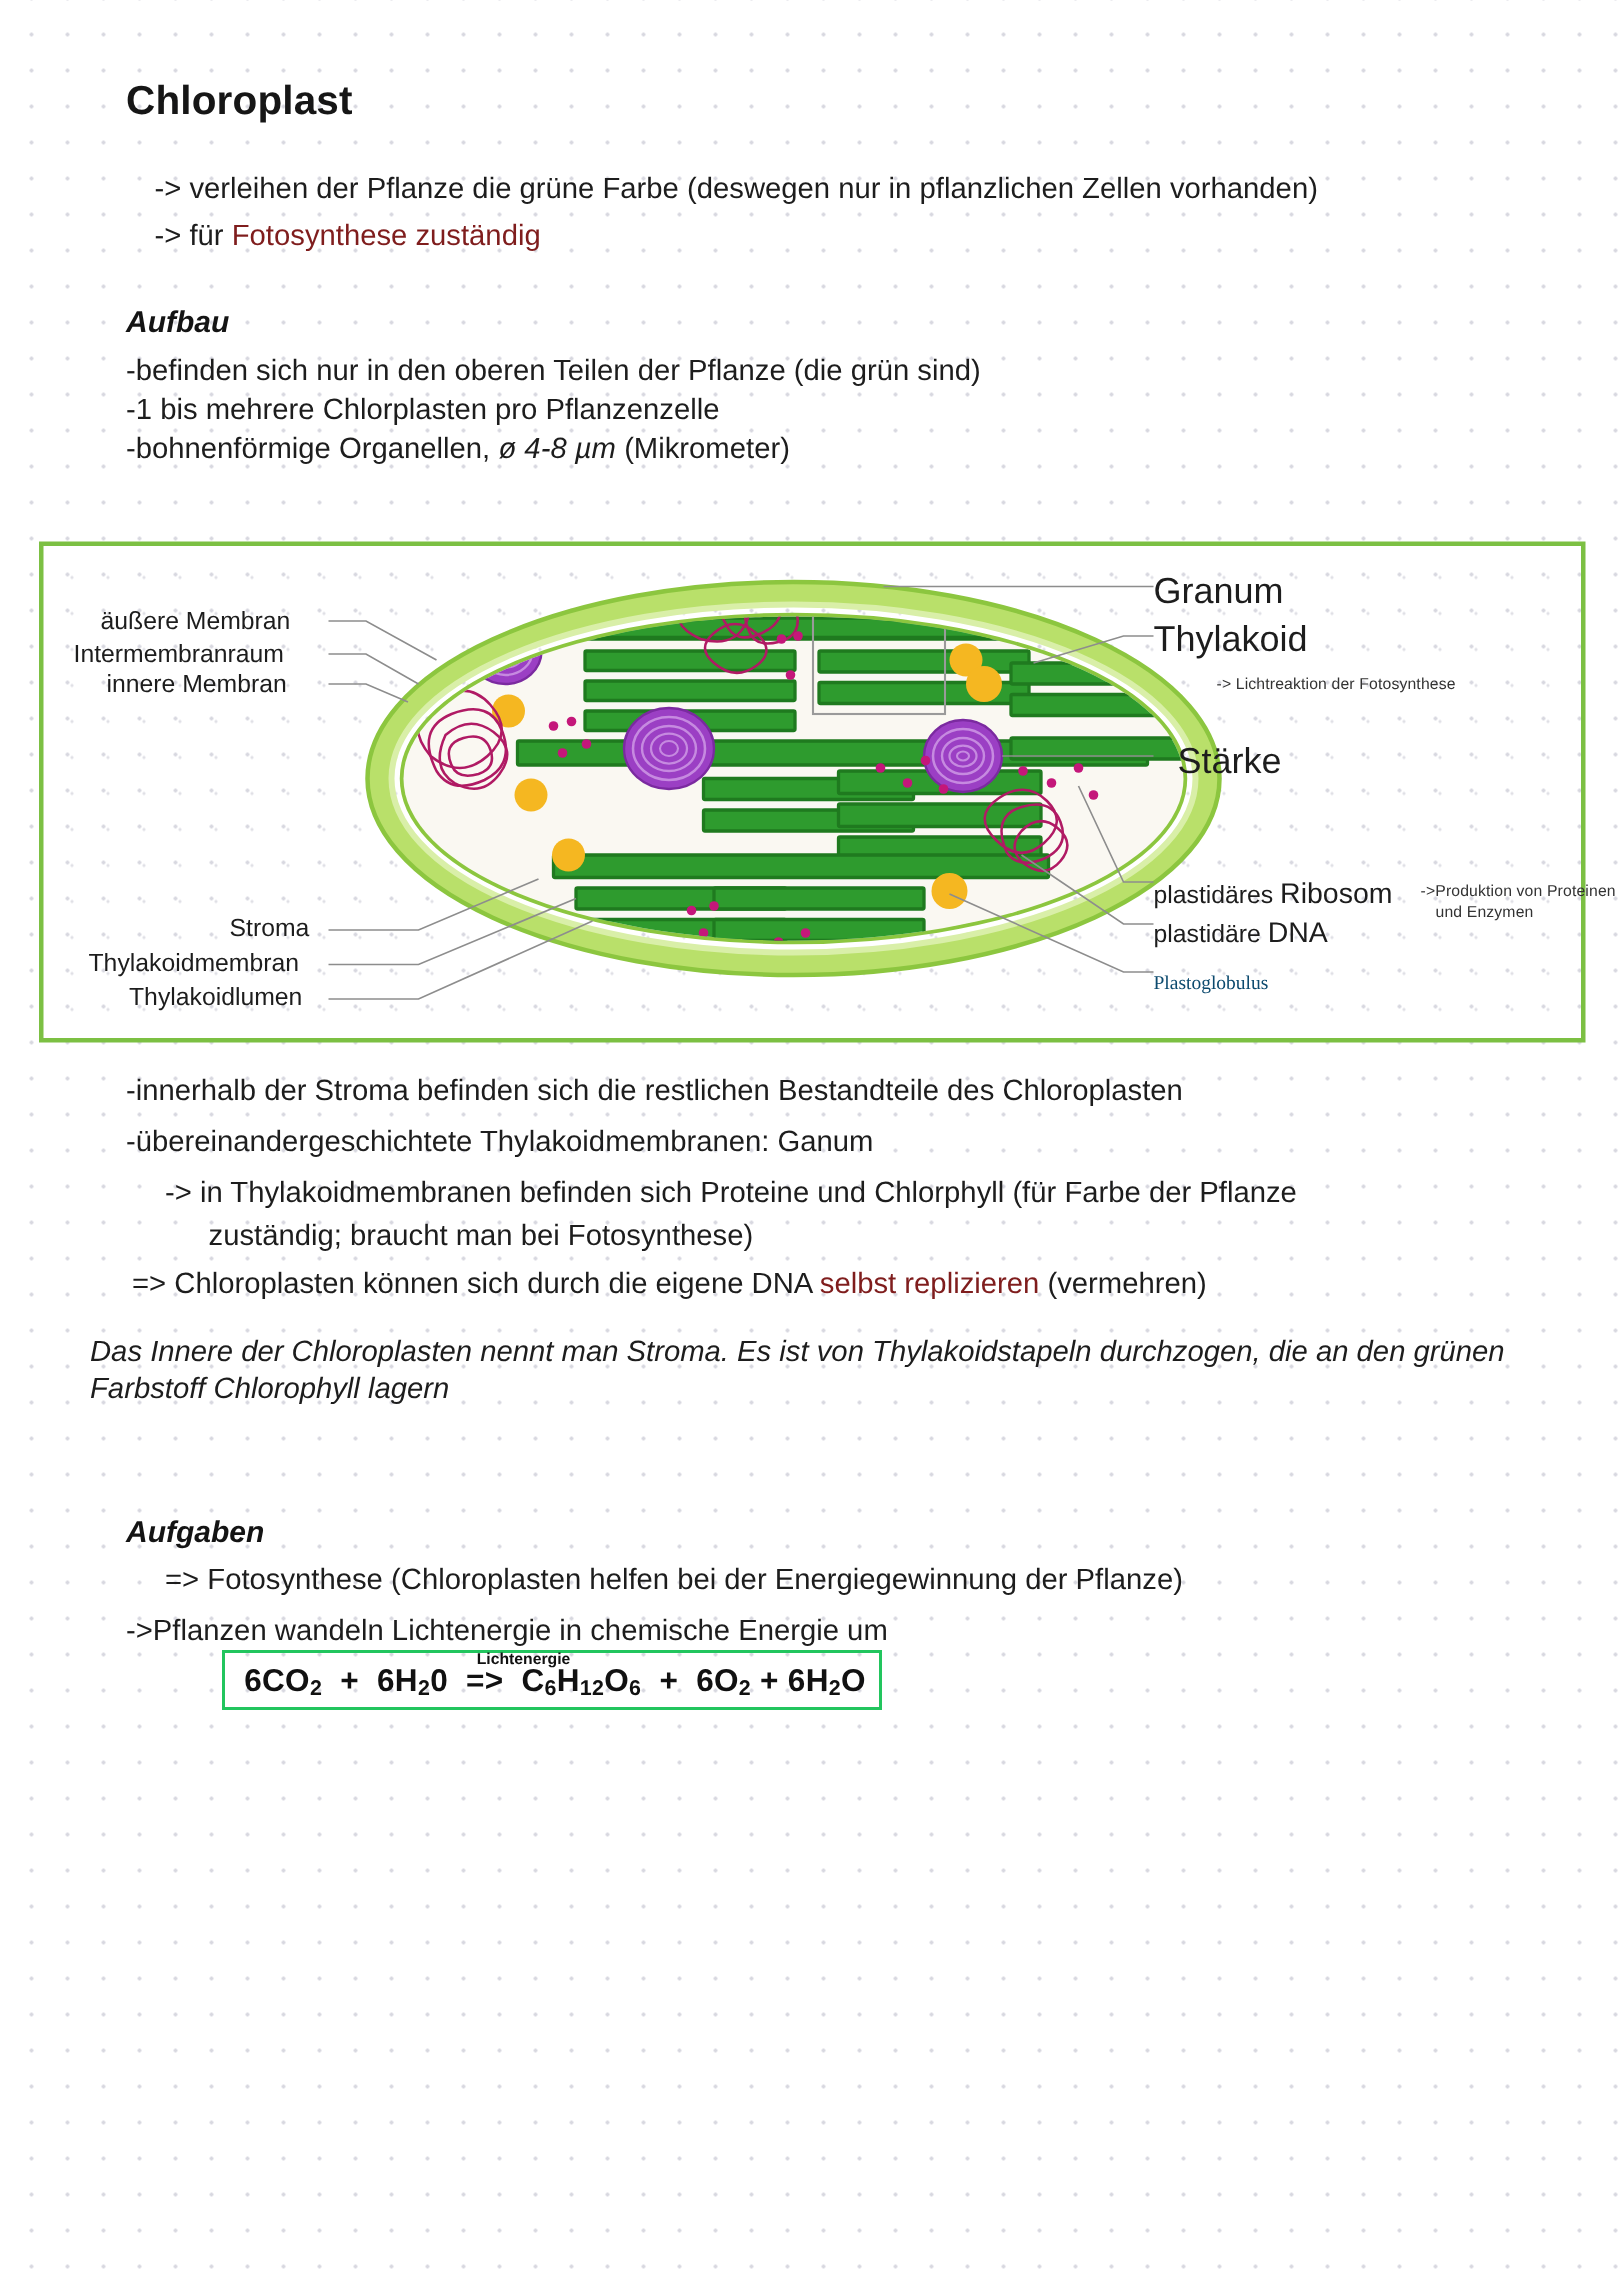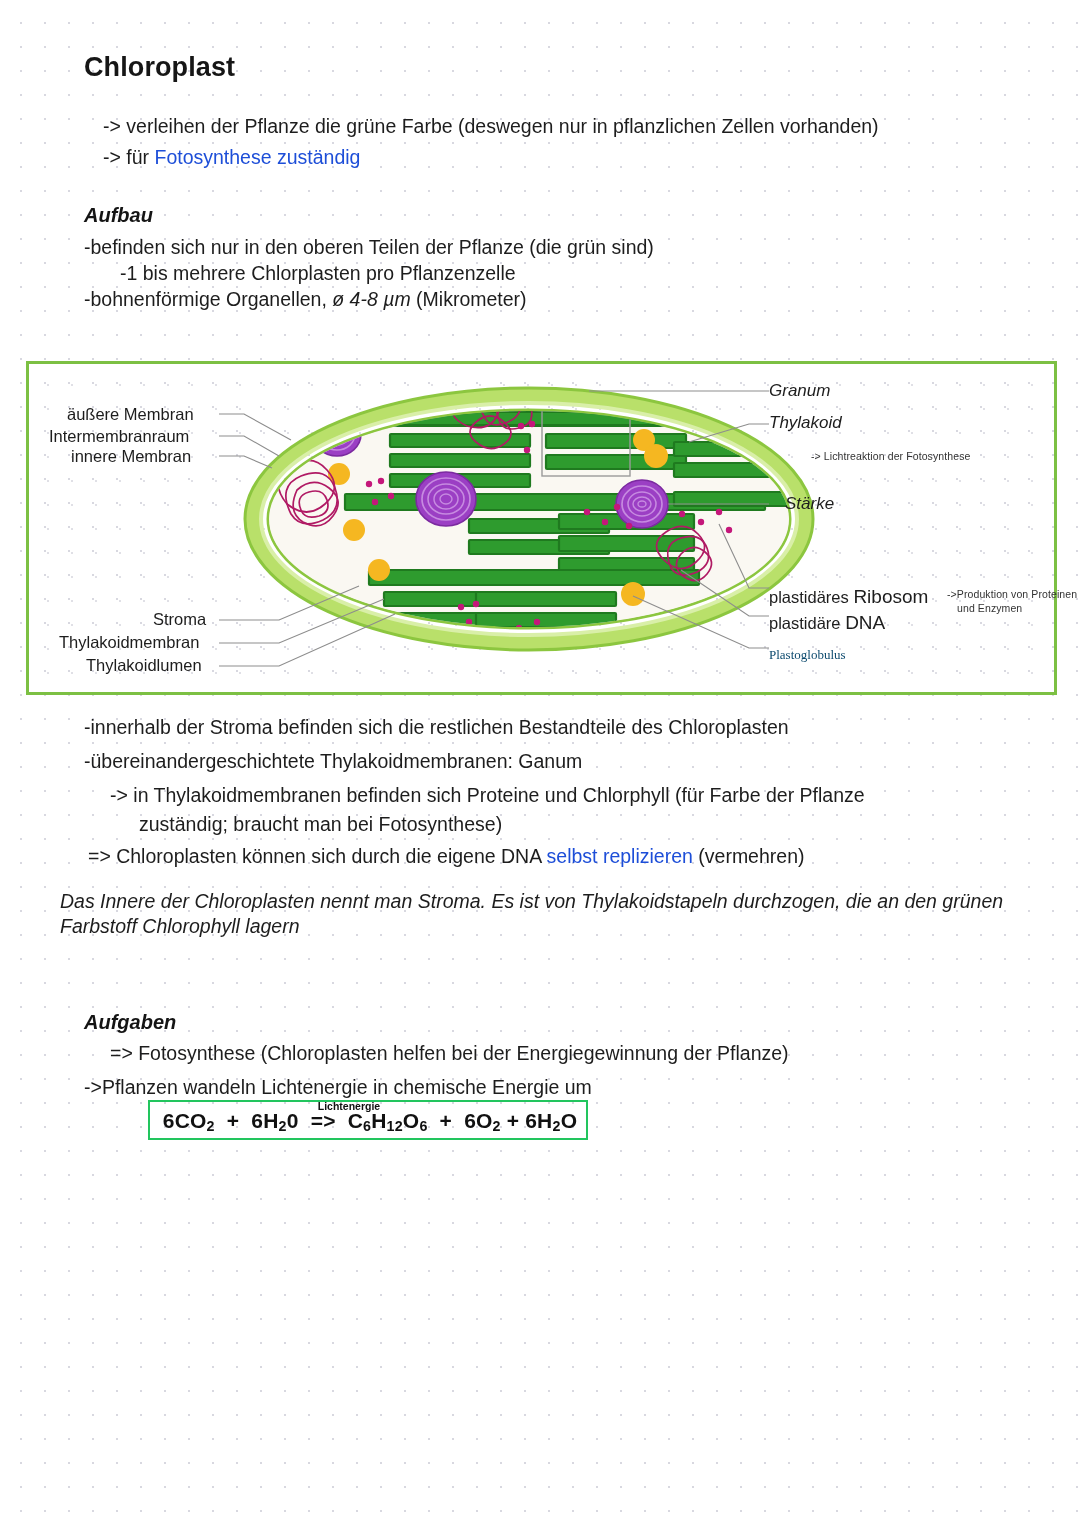--- a/index.html
+++ b/index.html
@@ -21,40 +21,40 @@
   }
   #page{position:absolute;left:0;top:0;width:1080px;height:1528px;}
 
   .title{
     position:absolute;left:84px;top:52px;
     font-size:27px;font-weight:bold;letter-spacing:.1px;color:#161616;
   }
 
   .txt{position:absolute;font-size:19.5px;color:#1d1d1d;white-space:nowrap;line-height:1.0;}
   .txt.l{line-height:1.28;white-space:normal;}
-  .green{color:#1d4ed8;}
+  .green{color:#7f1d1d;}
   .hdg{font-weight:bold;font-style:italic;font-size:20px;color:#141414;}
   .ital{font-style:italic;}
 
   
   #diagram{
     position:absolute;left:26px;top:361px;width:1031px;height:334px;
     border:3px solid #7cc043;background:transparent;box-sizing:border-box;
   }
   #diagram .dg-bg{
     position:absolute;inset:0;
     background-image:radial-gradient(#e0e0e6 1px, transparent 1.1px);
     background-size:24px 24px;background-position:7px 9px;
   }
   .dlabel{
     position:absolute;font-size:16.5px;color:#1d1d1d;white-space:nowrap;
   }
   .dlabel.sm{font-size:13px;color:#0c4a6e;font-family:Liberation Serif, serif;}
   .dlabel.xs{font-size:10.5px;color:#333;letter-spacing:.1px;}
-  .dlabel.big{font-size:17px;font-style:italic;}
+  .dlabel.big{font-size:24px;}
 
   
   #eqbox{
     position:absolute;left:148px;top:1100px;width:440px;height:40px;
     border:2px solid #22c55e;box-sizing:border-box;background:transparent;
   }
   #eq{
     position:absolute;left:0;top:0;width:440px;height:40px;
     display:flex;align-items:center;justify-content:center;
     font-size:21px;font-weight:bold;color:#111;letter-spacing:.2px;
@@ -73,21 +73,21 @@
 
 <div id="page">
 
   <div class="title">Chloroplast</div>
 
   <div class="txt" style="left:103px;top:117px;">-&gt; verleihen der Pflanze die grüne Farbe (deswegen nur in pflanzlichen Zellen vorhanden)</div>
   <div class="txt" style="left:103px;top:148px;"><span>-&gt; für </span><span class="green">Fotosynthese zuständig</span></div>
 
   <div class="txt hdg" style="left:84px;top:205px;">Aufbau</div>
   <div class="txt" style="left:84px;top:238px;">-befinden sich nur in den oberen Teilen der Pflanze (die grün sind)</div>
-  <div class="txt" style="left:84px;top:264px;margin-left:36px;">-1 bis mehrere Chlorplasten pro Pflanzenzelle</div>
+  <div class="txt" style="left:84px;top:264px;">-1 bis mehrere Chlorplasten pro Pflanzenzelle</div>
   <div class="txt" style="left:84px;top:290px;"><span>-bohnenförmige Organellen, </span><span class="ital">ø 4-8 µm</span><span> (Mikrometer)</span></div>
 
   <div id="diagram">
     <div class="dg-bg"></div>
 
     <svg width="1025" height="328" viewBox="0 0 1025 328" style="position:absolute;left:0;top:0;">
       <defs>
         <clipPath id="innerClip">
           <ellipse cx="500" cy="155" rx="260" ry="108"></ellipse>
         </clipPath>

